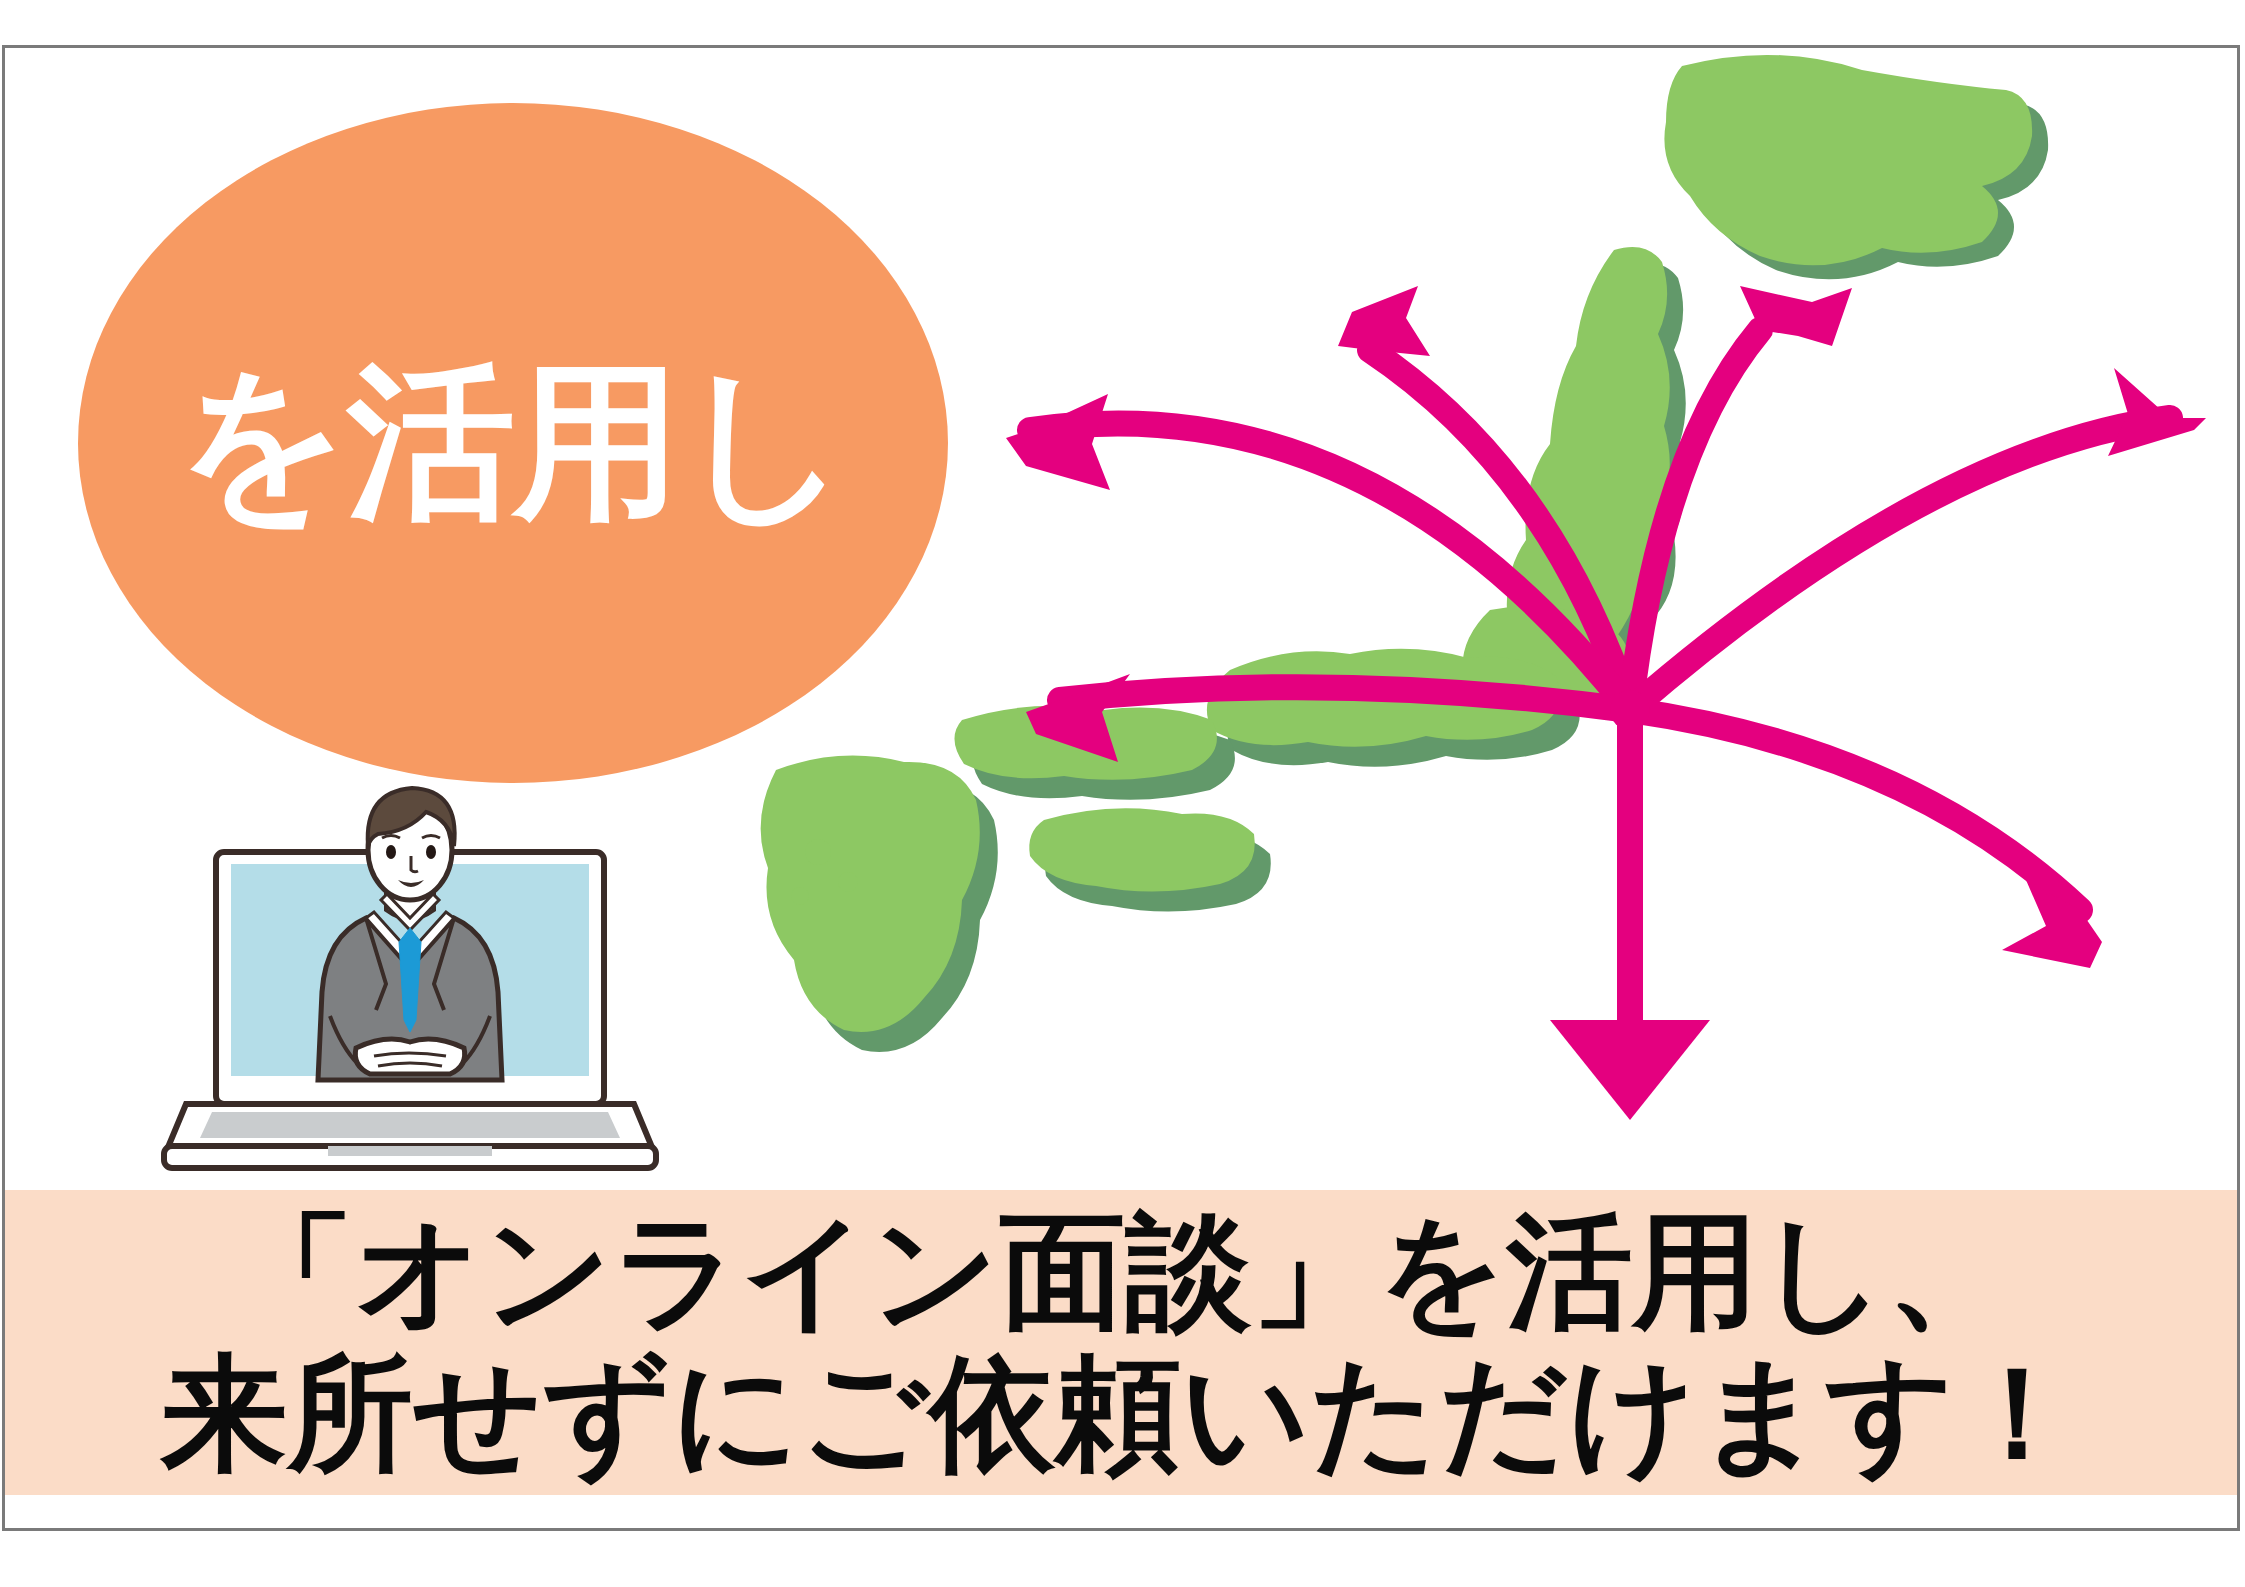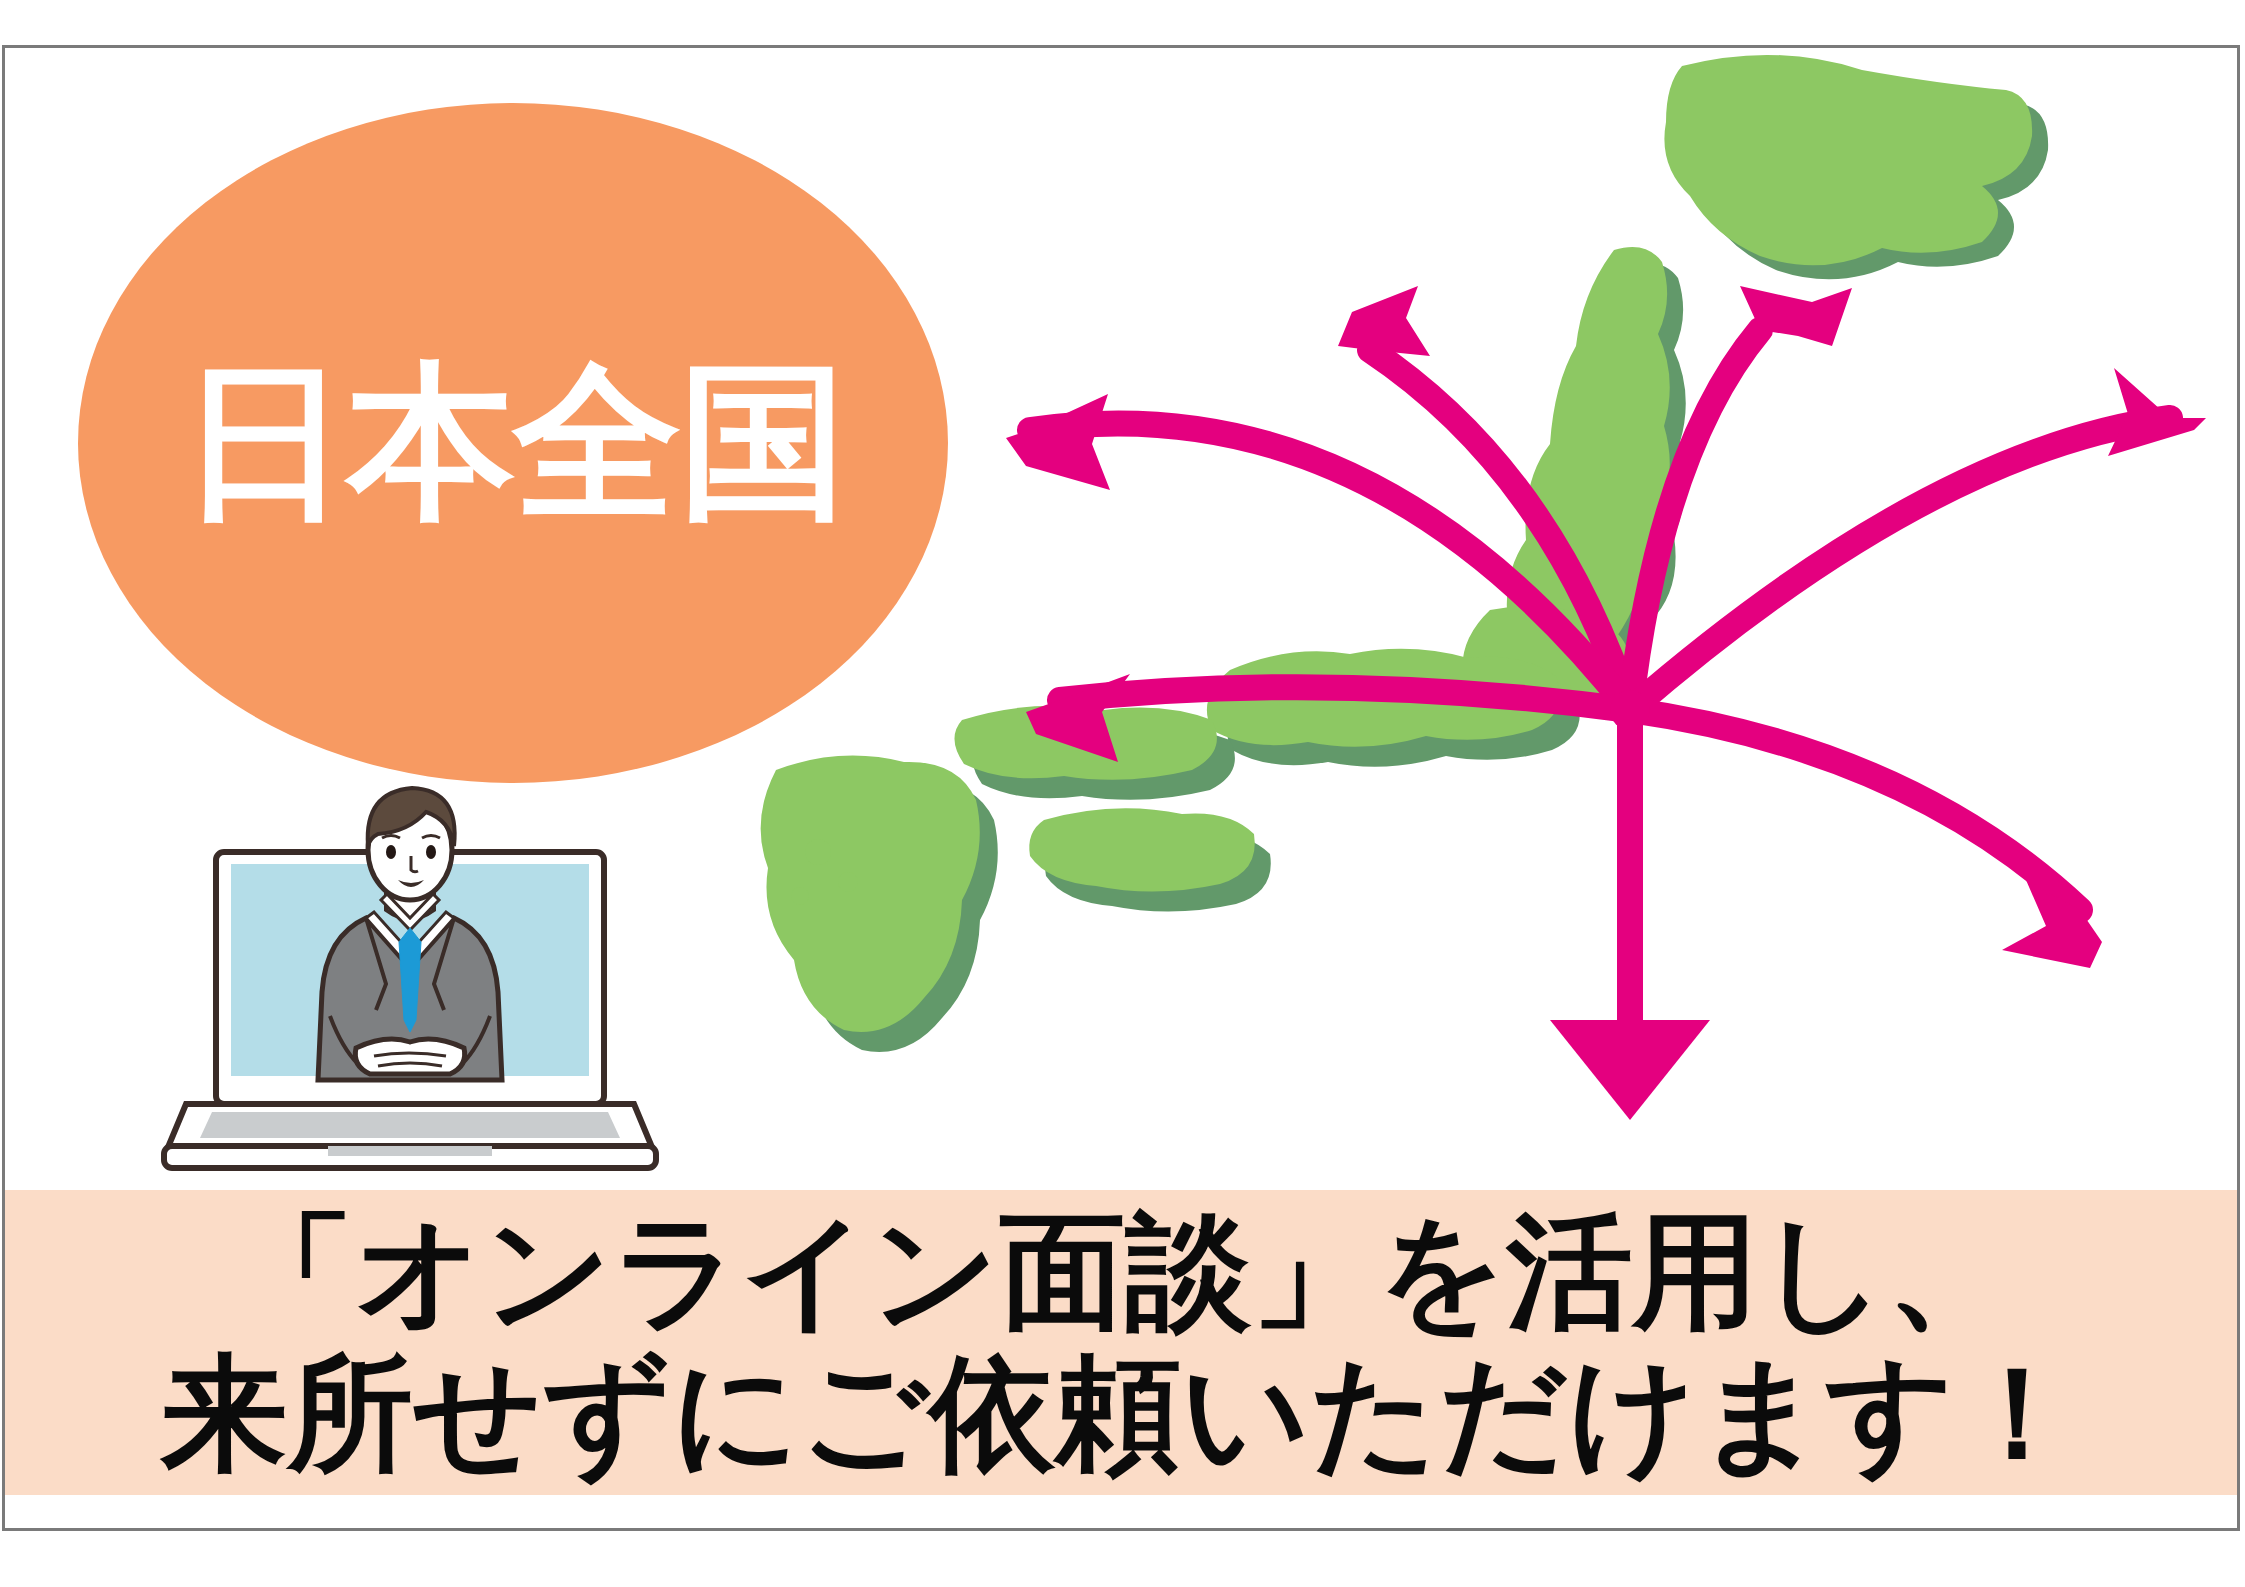--- a/index.html
+++ b/index.html
@@ -97,21 +97,21 @@
   }
 </style>
 </head>
 <body>
 
 <div id="slide">
 
   <div id="page-frame"></div>
 
   <div id="badge">
-    <div class="badge-line" id="badge-line1">日本全国</div>
+    <div class="badge-line" id="badge-line1">を活用し</div>
   </div>
 
   <div id="laptop-illustration">
     <svg viewBox="0 0 520 420" width="520" height="420" xmlns="http://www.w3.org/2000/svg">
       <g>
 
         <rect x="66" y="92" width="388" height="252" rx="8" ry="8" fill="#ffffff" stroke="#3A2C28" stroke-width="6"></rect>
 
         <rect x="81" y="104" width="358" height="212" fill="#B4DDE8"></rect>
 

